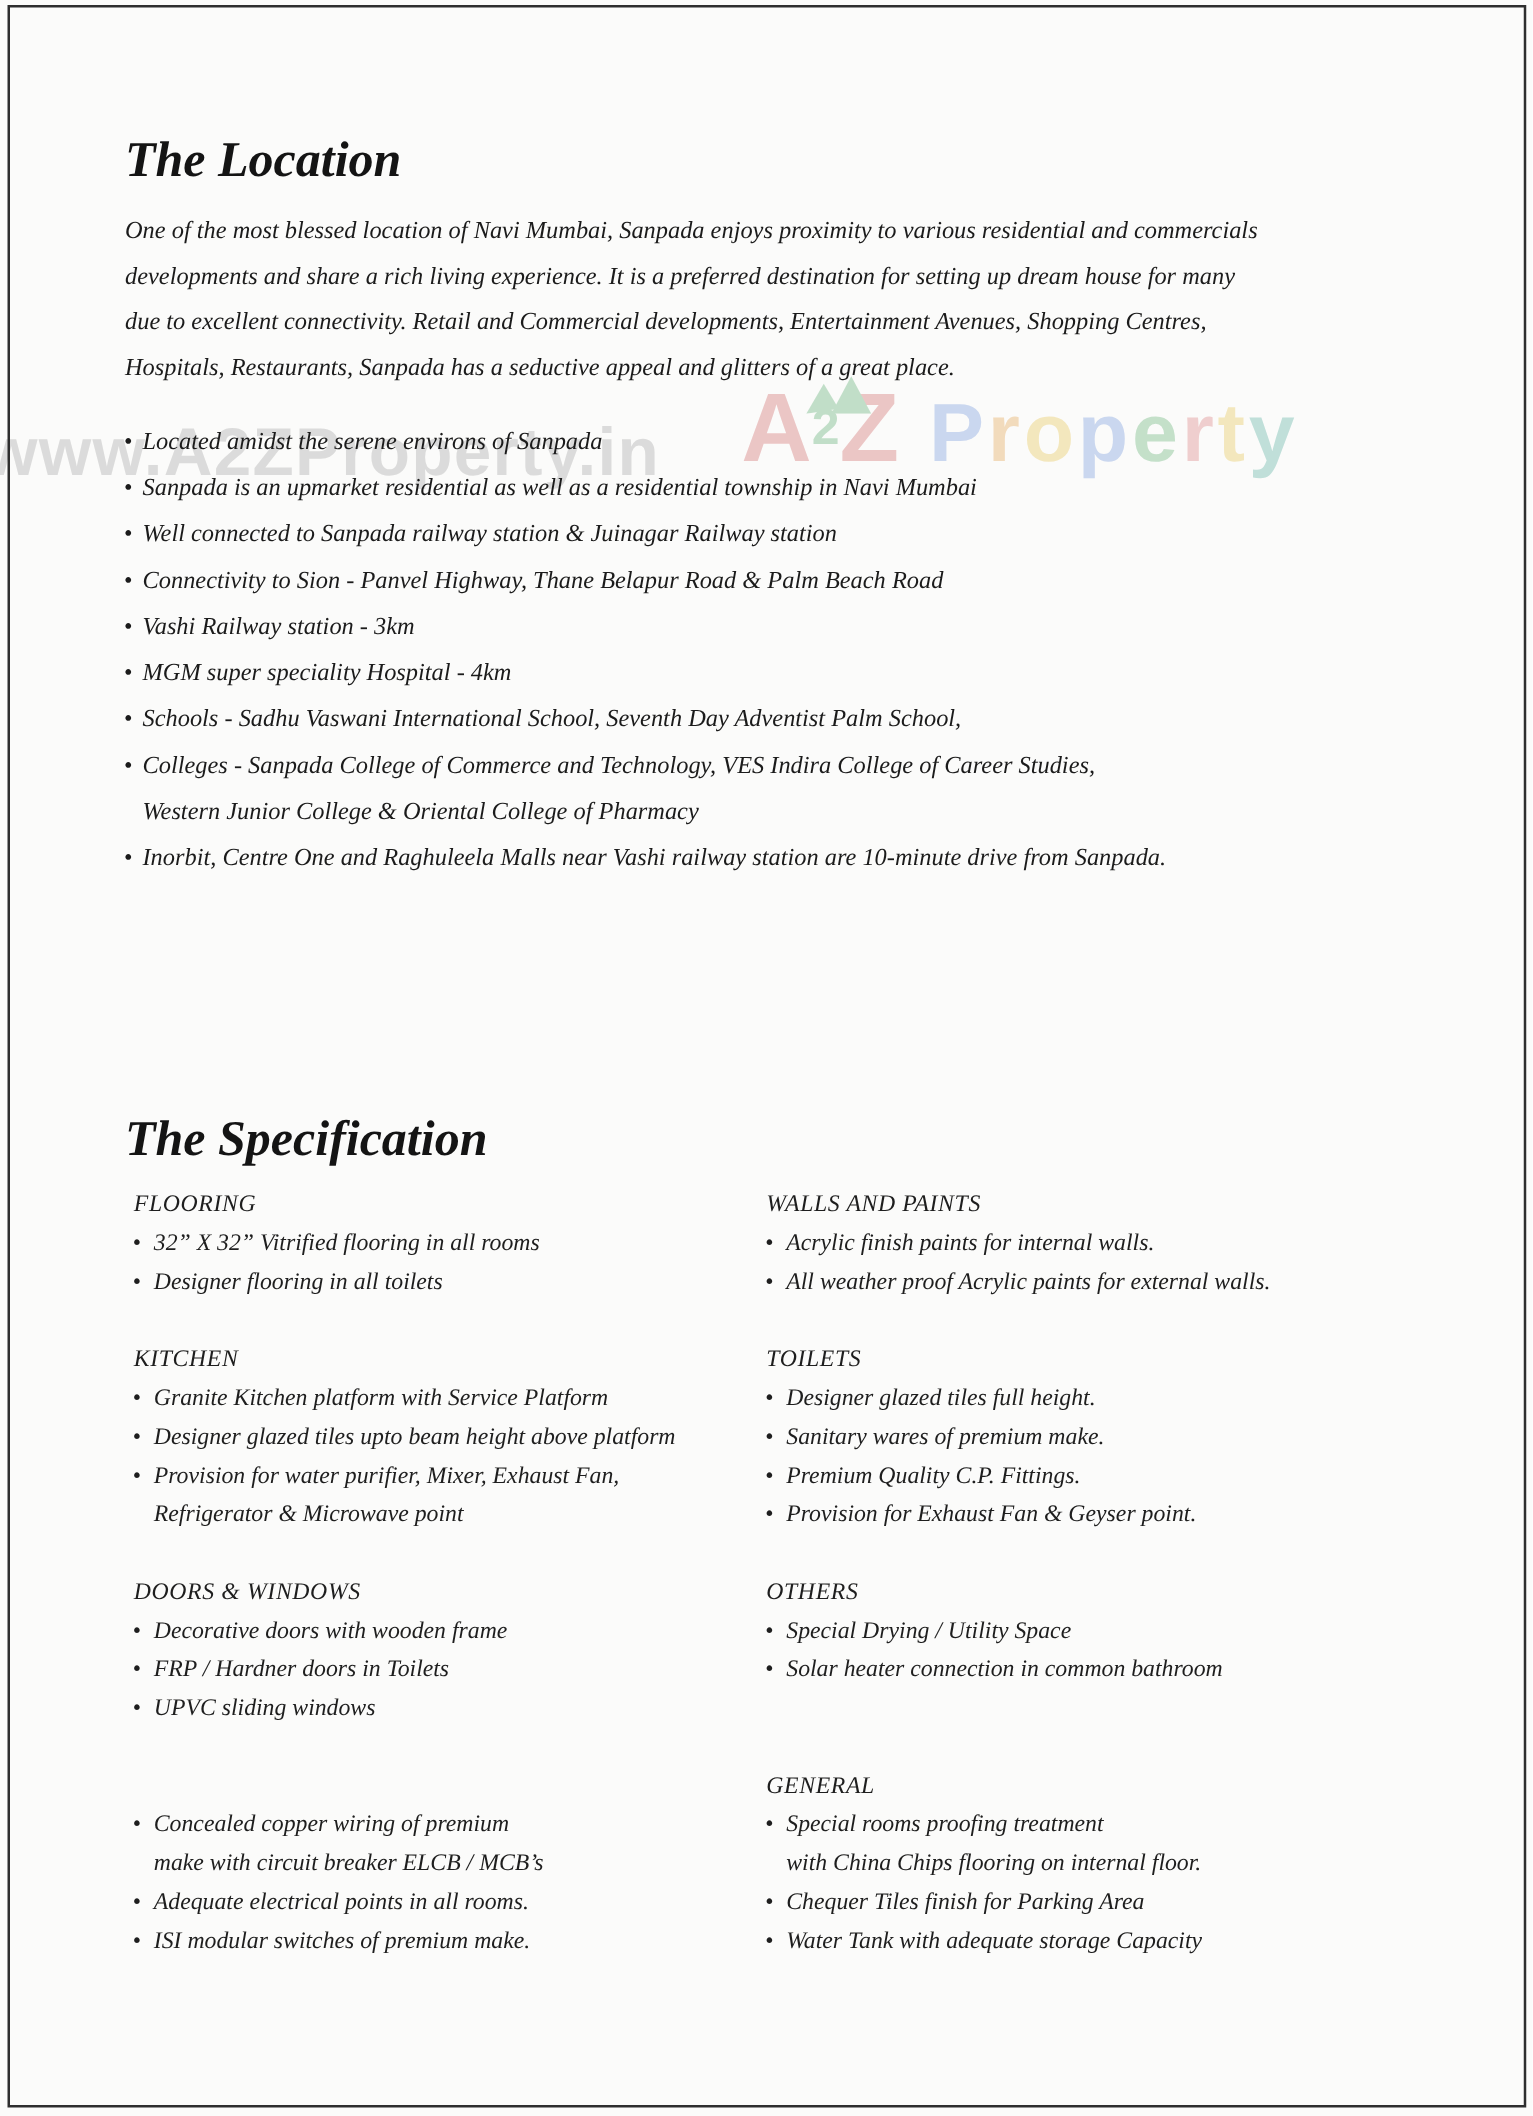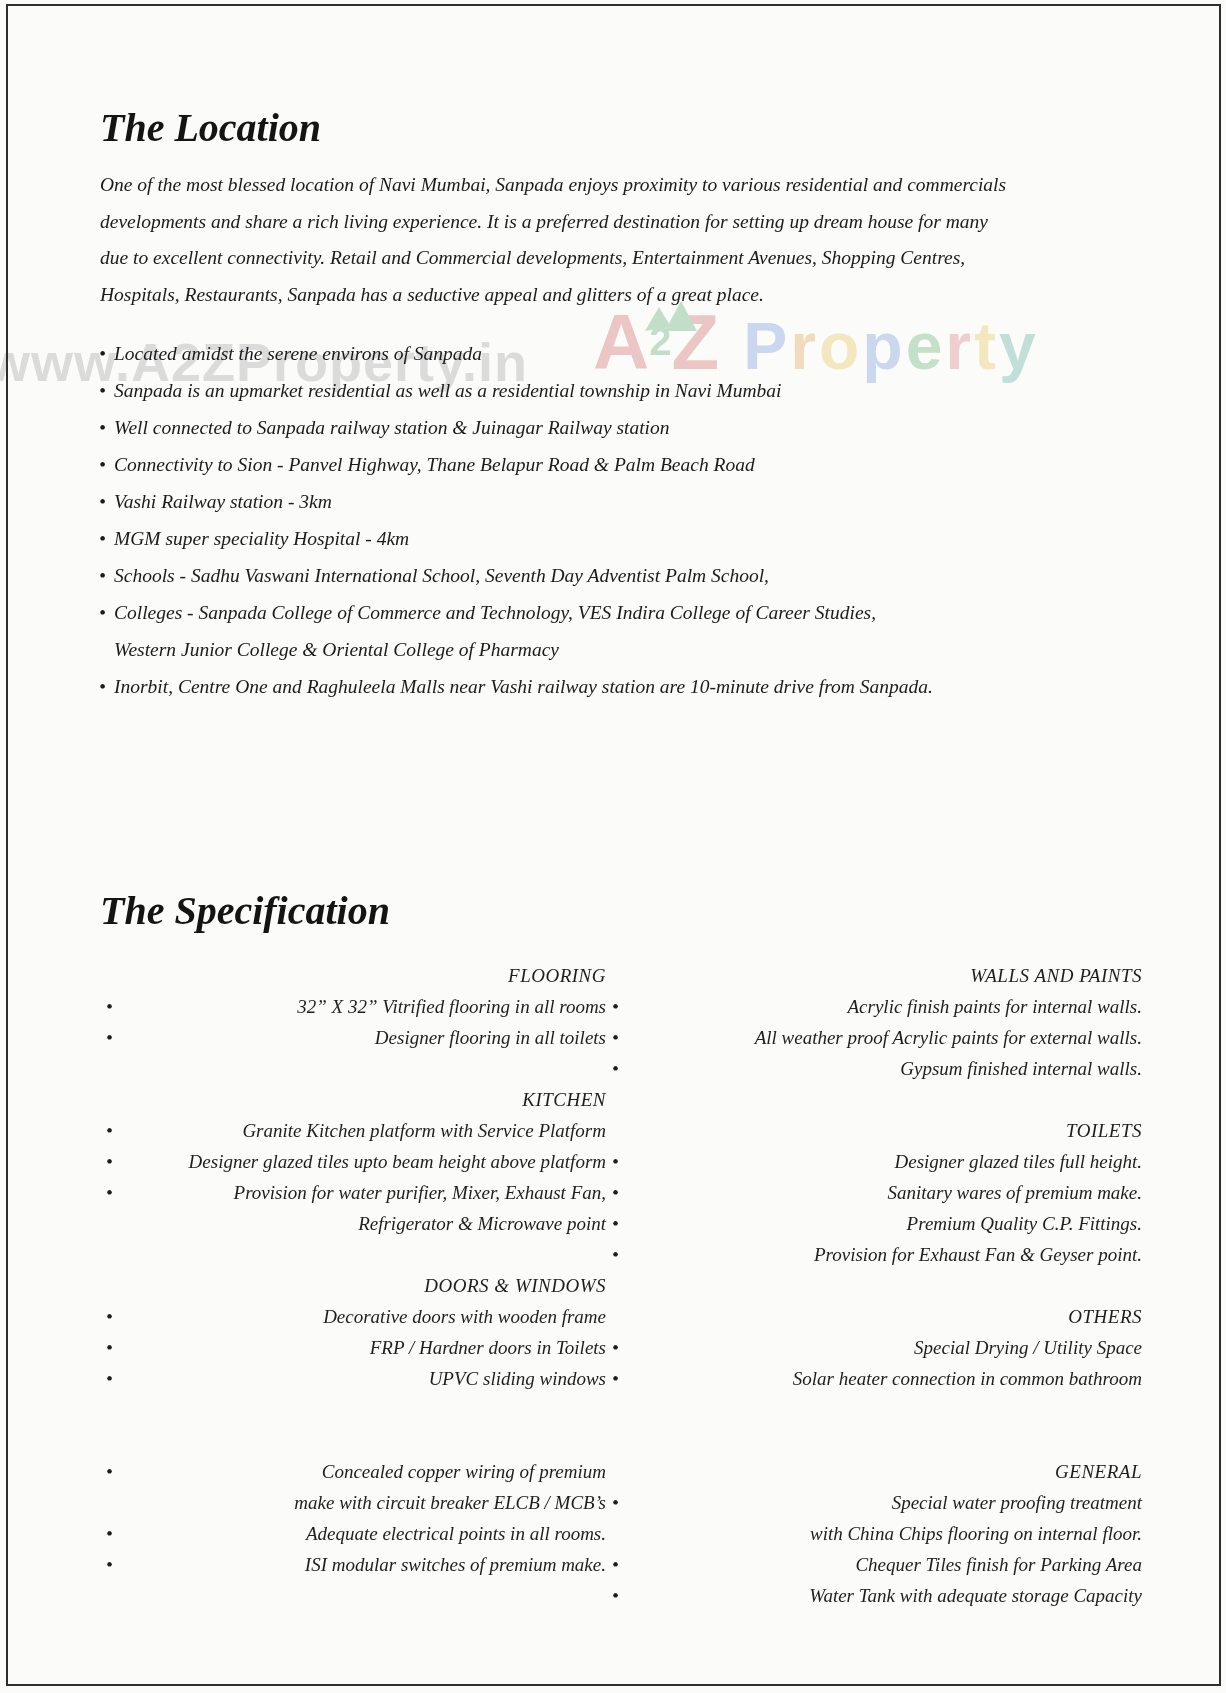--- a/index.html
+++ b/index.html
@@ -53,21 +53,21 @@
   .loc-list{margin-top:22px;}
   .loc-line{
     position:relative;font-size:19.5px;line-height:37px;
     padding-left:14px;white-space:nowrap;min-height:37px;
   }
   .loc-line.t-bullet::before{
     content:"\2022";position:absolute;left:-1px;top:0;
   }
   
   .spec{top:886px;width:1042px;}
-  .spec-cols{display:flex;margin-top:24px;text-align:right;}
+  .spec-cols{display:flex;margin-top:12px;}
   .spec-col{display:block;}
   .spec-col.left{width:506px;flex:0 0 506px;}
   .spec-col.right{flex:1;font-style:italic;}
   .spec-line{
     position:relative;font-size:19px;line-height:31px;height:31px;
     padding-left:23px;white-space:nowrap;color:#1e1e1e;
   }
   .spec-line.t-header{padding-left:7px;letter-spacing:.5px;}
   .spec-line.t-bullet::before{
     content:"\2022";position:absolute;left:6px;top:0;
@@ -269,23 +269,20 @@
           </div>
 
           <div class="spec-line t-bullet">
             <span>Acrylic finish paints for internal walls.</span>
           </div>
 
           <div class="spec-line t-bullet">
             <span>All weather proof Acrylic paints for external walls.</span>
           </div>
 
-          <div class="spec-line t-bullet">
-            <span>Gypsum finished internal walls.</span>
-          </div>
 
           <div class="spec-line t-spacer">
             <span></span>
           </div>
 
           <div class="spec-line t-header">
             <span>TOILETS</span>
           </div>
 
           <div class="spec-line t-bullet">
@@ -326,21 +323,21 @@
 
           <div class="spec-line t-spacer">
             <span></span>
           </div>
 
           <div class="spec-line t-header">
             <span>GENERAL</span>
           </div>
 
           <div class="spec-line t-bullet">
-            <span>Special water proofing treatment</span>
+            <span>Special rooms proofing treatment</span>
           </div>
 
           <div class="spec-line t-cont">
             <span>with China Chips flooring on internal floor.</span>
           </div>
 
           <div class="spec-line t-bullet">
             <span>Chequer Tiles finish for Parking Area</span>
           </div>
 

